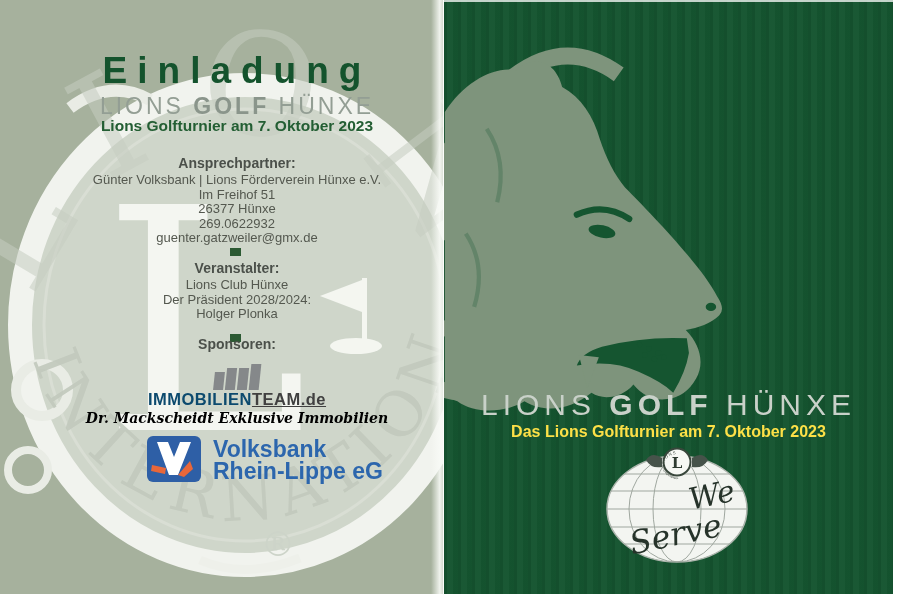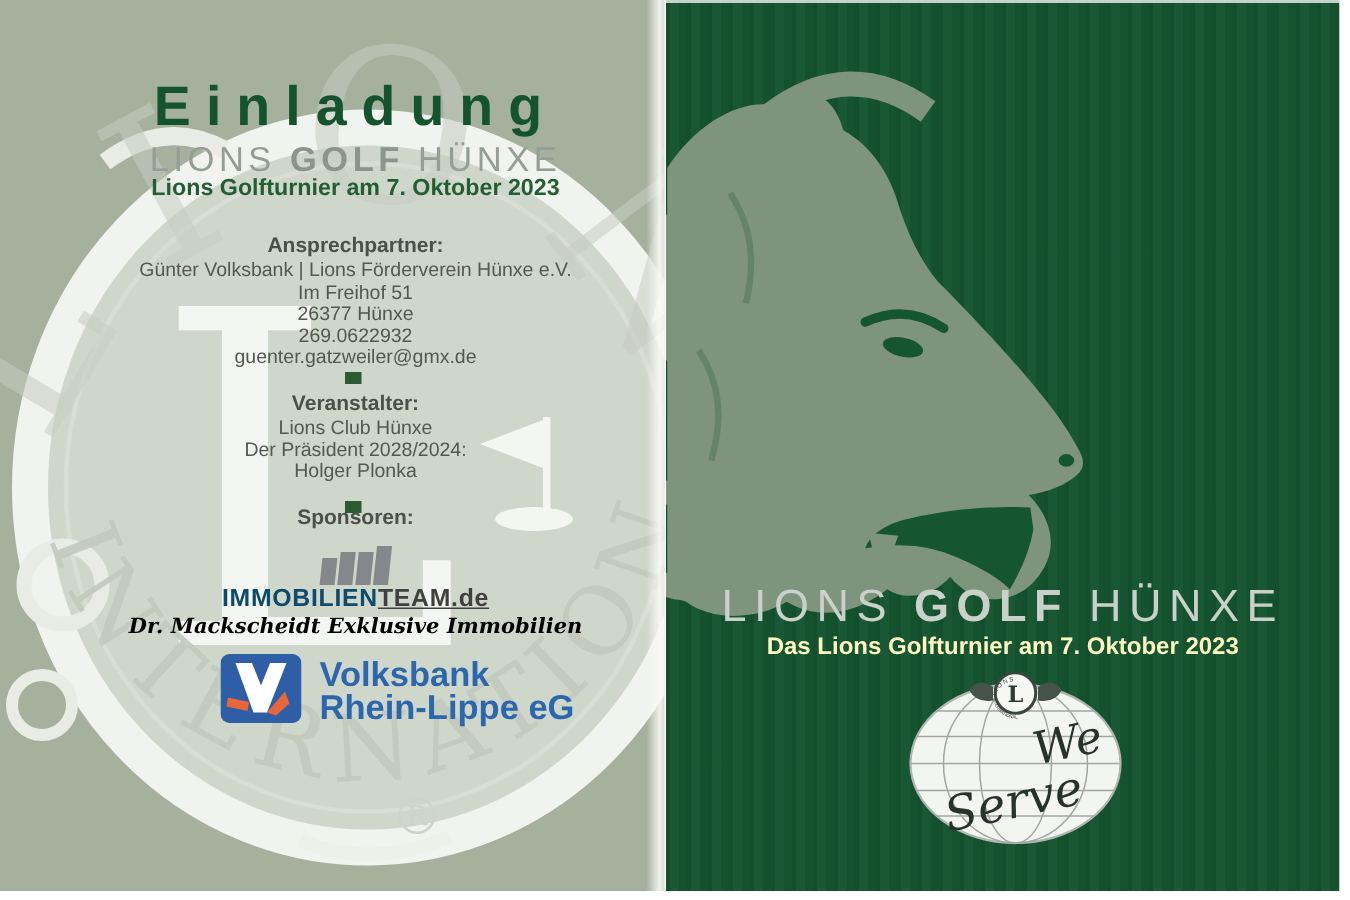--- a/index.html
+++ b/index.html
@@ -39,21 +39,21 @@
         background:linear-gradient(90deg,rgba(255,255,255,0),rgba(248,250,246,.9) 55%,rgba(255,255,255,.15));}
   
   #right-panel{position:absolute;left:444px;top:0;width:449px;height:594px;background:#155530;overflow:hidden;}
   #streaks{position:absolute;left:0;top:0;width:100%;height:100%;
      background:repeating-linear-gradient(90deg,rgba(0,0,0,.07) 0 3px,rgba(255,255,255,.02) 3px 9px,rgba(0,0,0,.03) 9px 14px);}
   #lion-wm{position:absolute;left:0;top:45px;width:295px;height:440px;}
   #r-title{position:absolute;left:0;top:388px;width:449px;text-align:center;
            font-size:30px;letter-spacing:5px;color:#c9d1c9;}
   #r-title .bold{font-weight:bold;}
   #r-sub{position:absolute;left:0;top:423px;width:449px;text-align:center;
-         font-size:16px;font-weight:bold;color:#fef9c3;}
+         font-size:16px;font-weight:bold;color:#fde047;}
   #globe{position:absolute;left:158px;top:444px;width:150px;height:122px;}
   
   #edge-right{position:absolute;left:893px;top:0;width:7px;height:600px;background:#fff;}
   #edge-bottom{position:absolute;left:0;top:594px;width:900px;height:6px;background:#fff;}
   #edge-top-right{position:absolute;left:444px;top:0;width:449px;height:2px;background:rgba(255,255,255,.75);}
 </style>
 </head>
 <body>
 
 <div id="scan">

